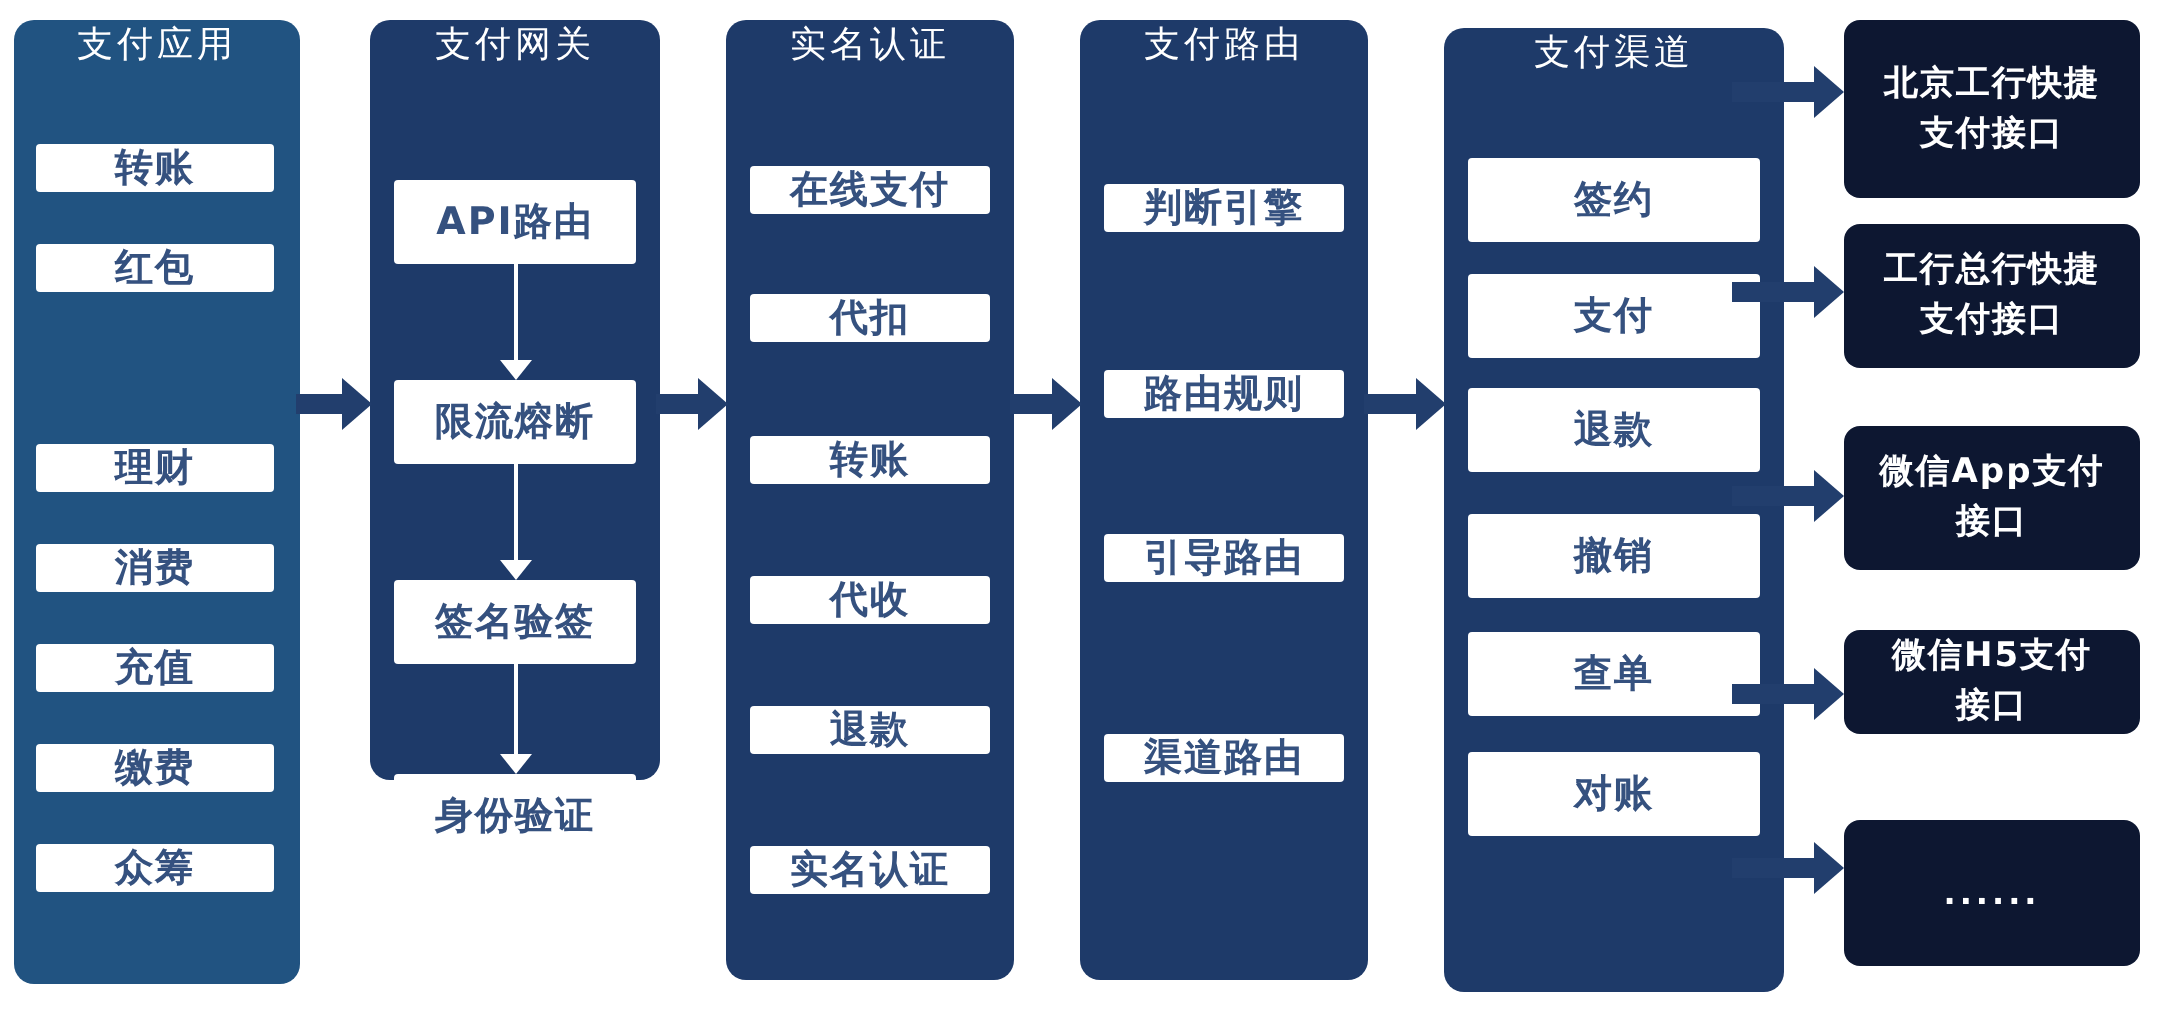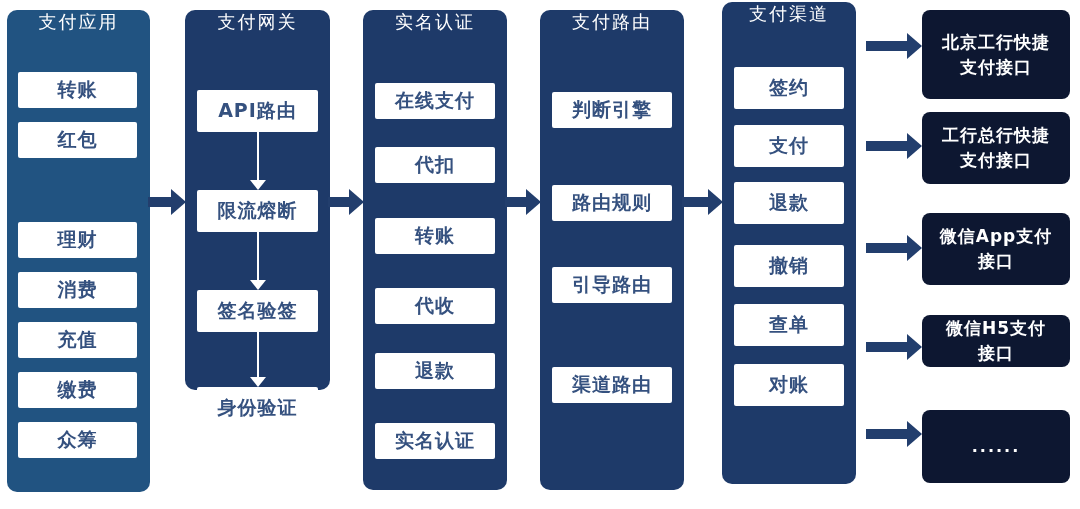--- a/index.html
+++ b/index.html
@@ -3,21 +3,21 @@
 <meta charset="utf-8">
 <style>
   html,body{margin:0;padding:0;background:#ffffff;}
   body{font-family:"DejaVu Sans","Liberation Sans",sans-serif;}
   #stage{position:relative;width:1080px;height:509px;background:#ffffff;overflow:hidden;}
 
   .col{position:absolute;border-radius:10px;background:var(--stage-column,#1E3A69);}
   .col.app{background:var(--app-column,#215381);}
   .col-title{position:absolute;top:0;left:0;right:0;padding-top:0;text-align:center;
              color:var(--title-text,#ffffff);font-size:18px;font-weight:400;letter-spacing:2px;}
-  .item{position:absolute;left:12px;right:12px;height:36px;background:#ffffff;border-radius:2px;
+  .item{position:absolute;left:12px;right:12px;height:24px;background:#ffffff;border-radius:2px;
         display:flex;align-items:center;justify-content:center;
         color:var(--item-text,#35517F);font-size:19px;font-weight:600;letter-spacing:1px;}
   .col.app .item{left:11px;right:13px;}
   .item.h42{height:42px;}
 
   
   .harrow{position:absolute;height:26px;display:flex;align-items:center;color:var(--flow-arrow,#223E6D);}
   .harrow .shaft{flex:1;height:10px;background:currentColor;}
   .harrow .head{width:0;height:0;border-top:13px solid transparent;border-bottom:13px solid transparent;
                 border-left:15px solid currentColor;}
@@ -74,21 +74,21 @@
   </div>
 
   <div class="col" style="left:540px;top:10px;width:144px;height:480px;">
     <div class="col-title">支付路由</div>
     <div class="item" style="top:82px">判断引擎</div>
     <div class="item" style="top:175px">路由规则</div>
     <div class="item" style="top:257px">引导路由</div>
     <div class="item" style="top:357px">渠道路由</div>
   </div>
 
-  <div class="col" style="left:722px;top:2px;width:134px;height:482px;">
+  <div class="col" style="left:722px;top:14px;width:170px;height:482px;">
     <div class="col-title">支付渠道</div>
     <div class="item h42" style="top:65px">签约</div>
     <div class="item h42" style="top:123px">支付</div>
     <div class="item h42" style="top:180px">退款</div>
     <div class="item h42" style="top:243px">撤销</div>
     <div class="item h42" style="top:302px">查单</div>
     <div class="item h42" style="top:362px">对账</div>
   </div>
 
   <div class="harrow" style="left:148px;top:189px;width:38px">

